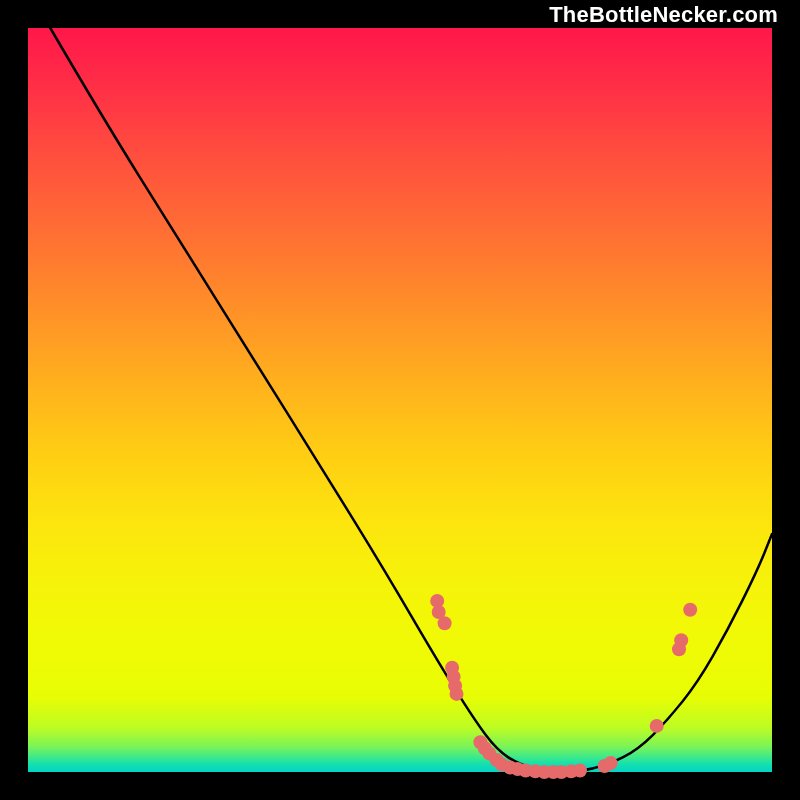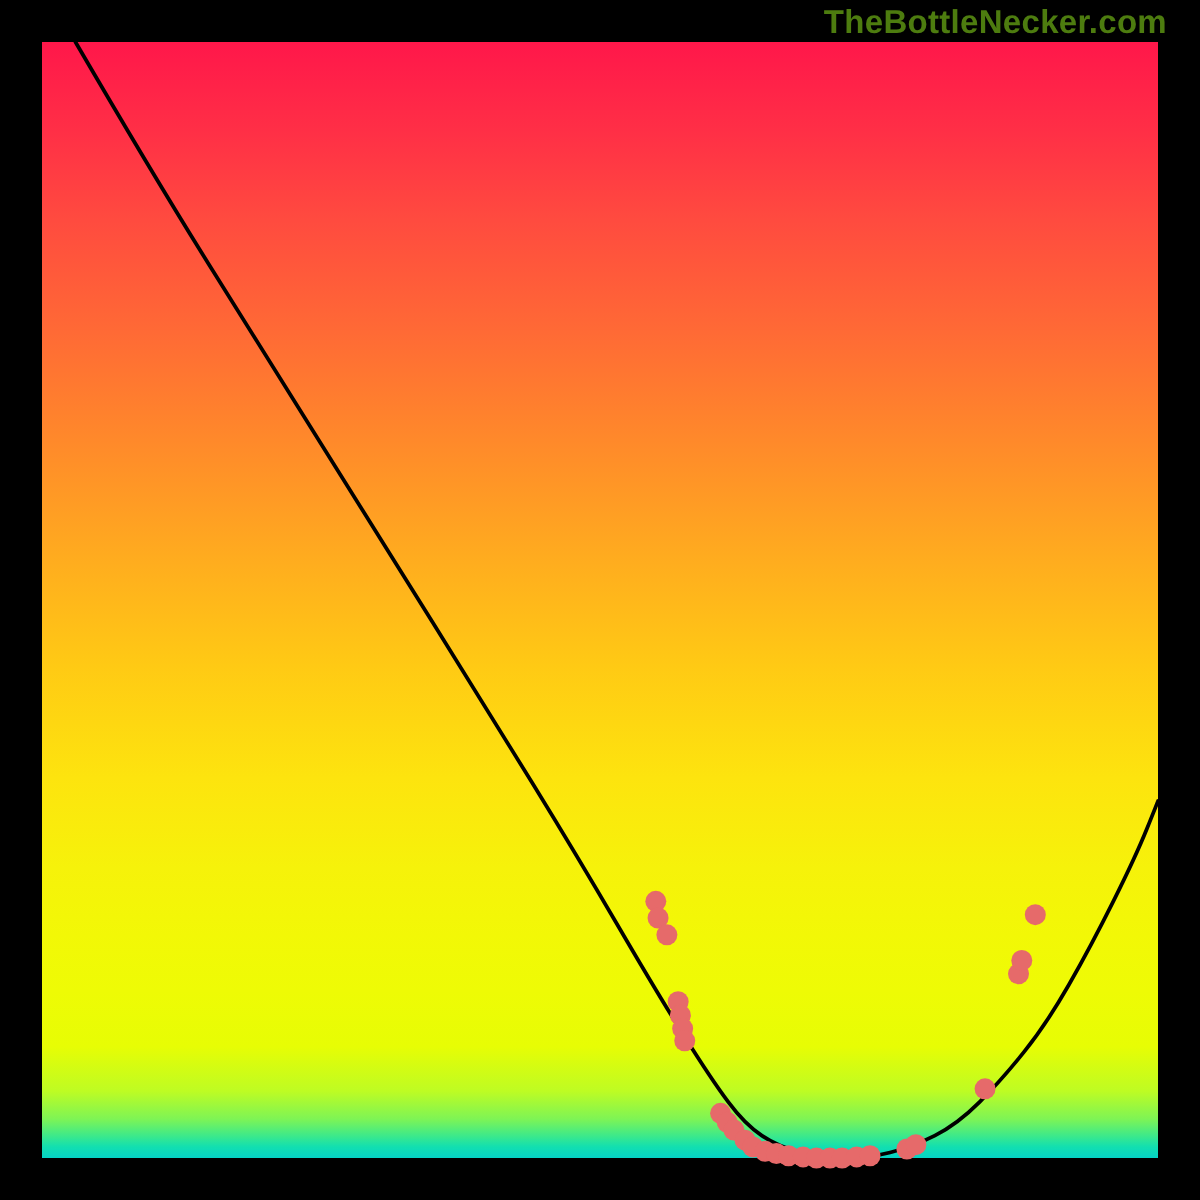--- a/index.html
+++ b/index.html
@@ -14,21 +14,21 @@
   .frame {
     position: relative;
     width: 800px;
     height: 800px;
     background: #000000;
   }
   .watermark {
     position: absolute;
     top: 2px;
     right: 22px;
-    color: #4d7c0f;
+    color: #ffffff;
     font-size: 22px;
     font-weight: 600;
     letter-spacing: 0.2px;
     user-select: none;
   }
   .plot-area {
     position: absolute;
     left: 28px;
     top: 28px;
     width: 744px;

